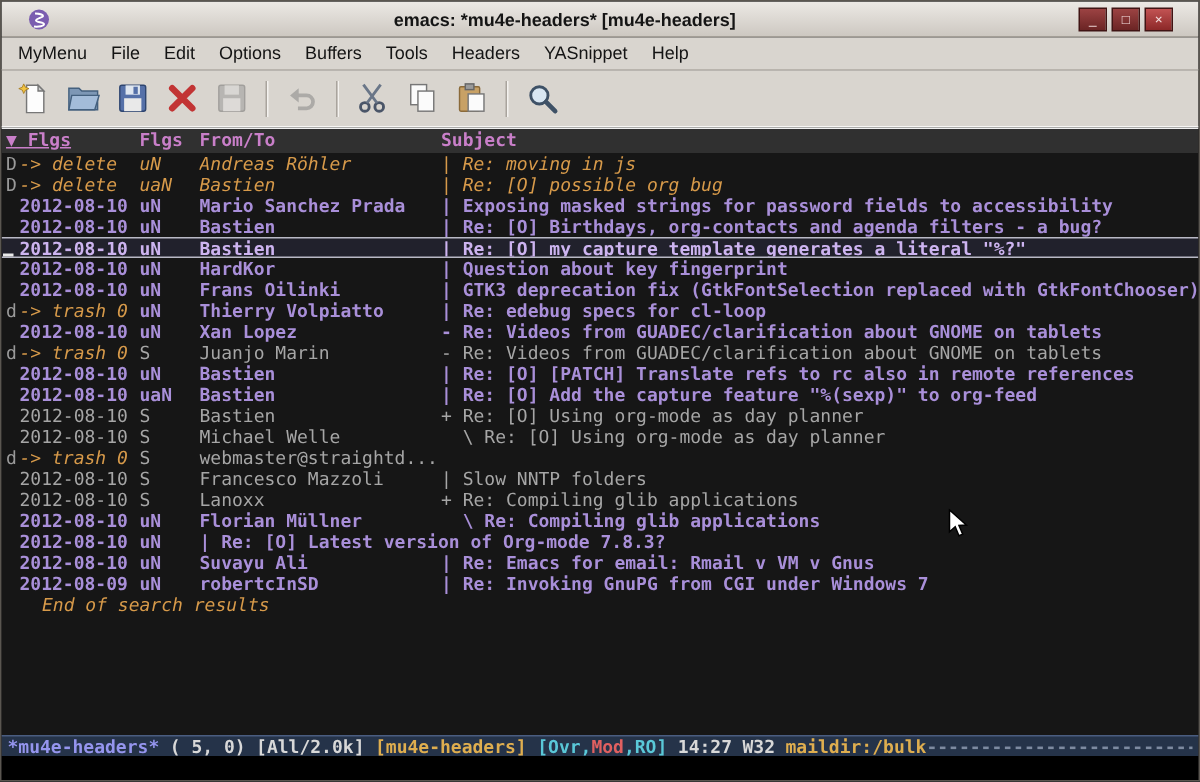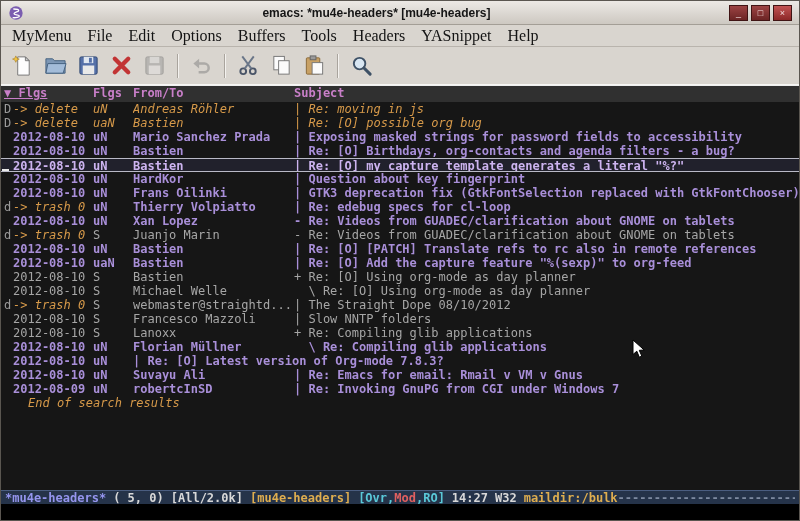--- a/index.html
+++ b/index.html
@@ -6,37 +6,37 @@
   html,body { background:#444; }
   .window {
     width:800px; height:521px; display:flex; flex-direction:column;
     position:relative; overflow:hidden;
     font-family:"Liberation Sans", sans-serif;
     background:#161616; border:1px solid #5a5650;
   }
   
   .titlebar {
     height:24px; flex:none; display:flex; align-items:center; gap:6px;
-    padding:0 7px; background:linear-gradient(#ece9e5,#cdc8c1);
+    padding:0 17px; background:linear-gradient(#ece9e5,#cdc8c1);
     border-bottom:1px solid #a39e96;
   }
   .app-icon { width:16px; height:16px; flex:none; display:flex; }
   .title { flex:1; text-align:center; font-size:12px; font-weight:bold; color:#151515; }
   .winbtns { display:flex; gap:3px; flex:none; }
   .wbtn {
     width:19px; height:16px; text-align:center; line-height:14px; font-size:9px;
     color:#f3dede; background:linear-gradient(#9c4343,#6b2424);
     border:1px solid #401414; cursor:default;
   }
   .wbtn.close { background:linear-gradient(#c25353,#8c2828); }
   
   .menubar {
-    height:22px; flex:none; display:flex; align-items:center;
+    height:22px; flex:none; display:flex; align-items:flex-start;
     background:#d9d5cf; border-bottom:1px solid #b9b4ad;
-    font-size:16px; color:#141414; padding:0 3px;font-family:Liberation Serif, serif;
+    font-size:12px; color:#141414; padding:0 3px;
   }
   .menu-item { padding:3px 8px; }
   
   .toolbar {
     height:38px; flex:none; display:flex; align-items:center;
     background:#d9d5cf; padding:0 5px; border-bottom:1px solid #f7f6f4;
   }
   .tbtn { width:33px; height:30px; display:flex; align-items:center; justify-content:center;
           background:transparent; border:none; }
   .tbtn svg { width:23px; height:23px; }
@@ -321,21 +321,20 @@
     <span class="c-f">S</span>
     <span class="c-from">Michael Welle</span>
     <span class="c-s">  \ Re: [O] Using org-mode as day planner</span>
   </div>
 
   <div class="row t-read-trash">
     <span class="c-m">d</span>
     <span class="c-a">-&gt; trash 0</span>
     <span class="c-f">S</span>
     <span class="c-from">webmaster@straightd...</span>
-    <span class="c-s">| The Straight Dope 08/10/2012</span>
   </div>
 
   <div class="row t-read">
     <span class="c-m"></span>
     <span class="c-a">2012-08-10</span>
     <span class="c-f">S</span>
     <span class="c-from">Francesco Mazzoli</span>
     <span class="c-s">| Slow NNTP folders</span>
   </div>
 

